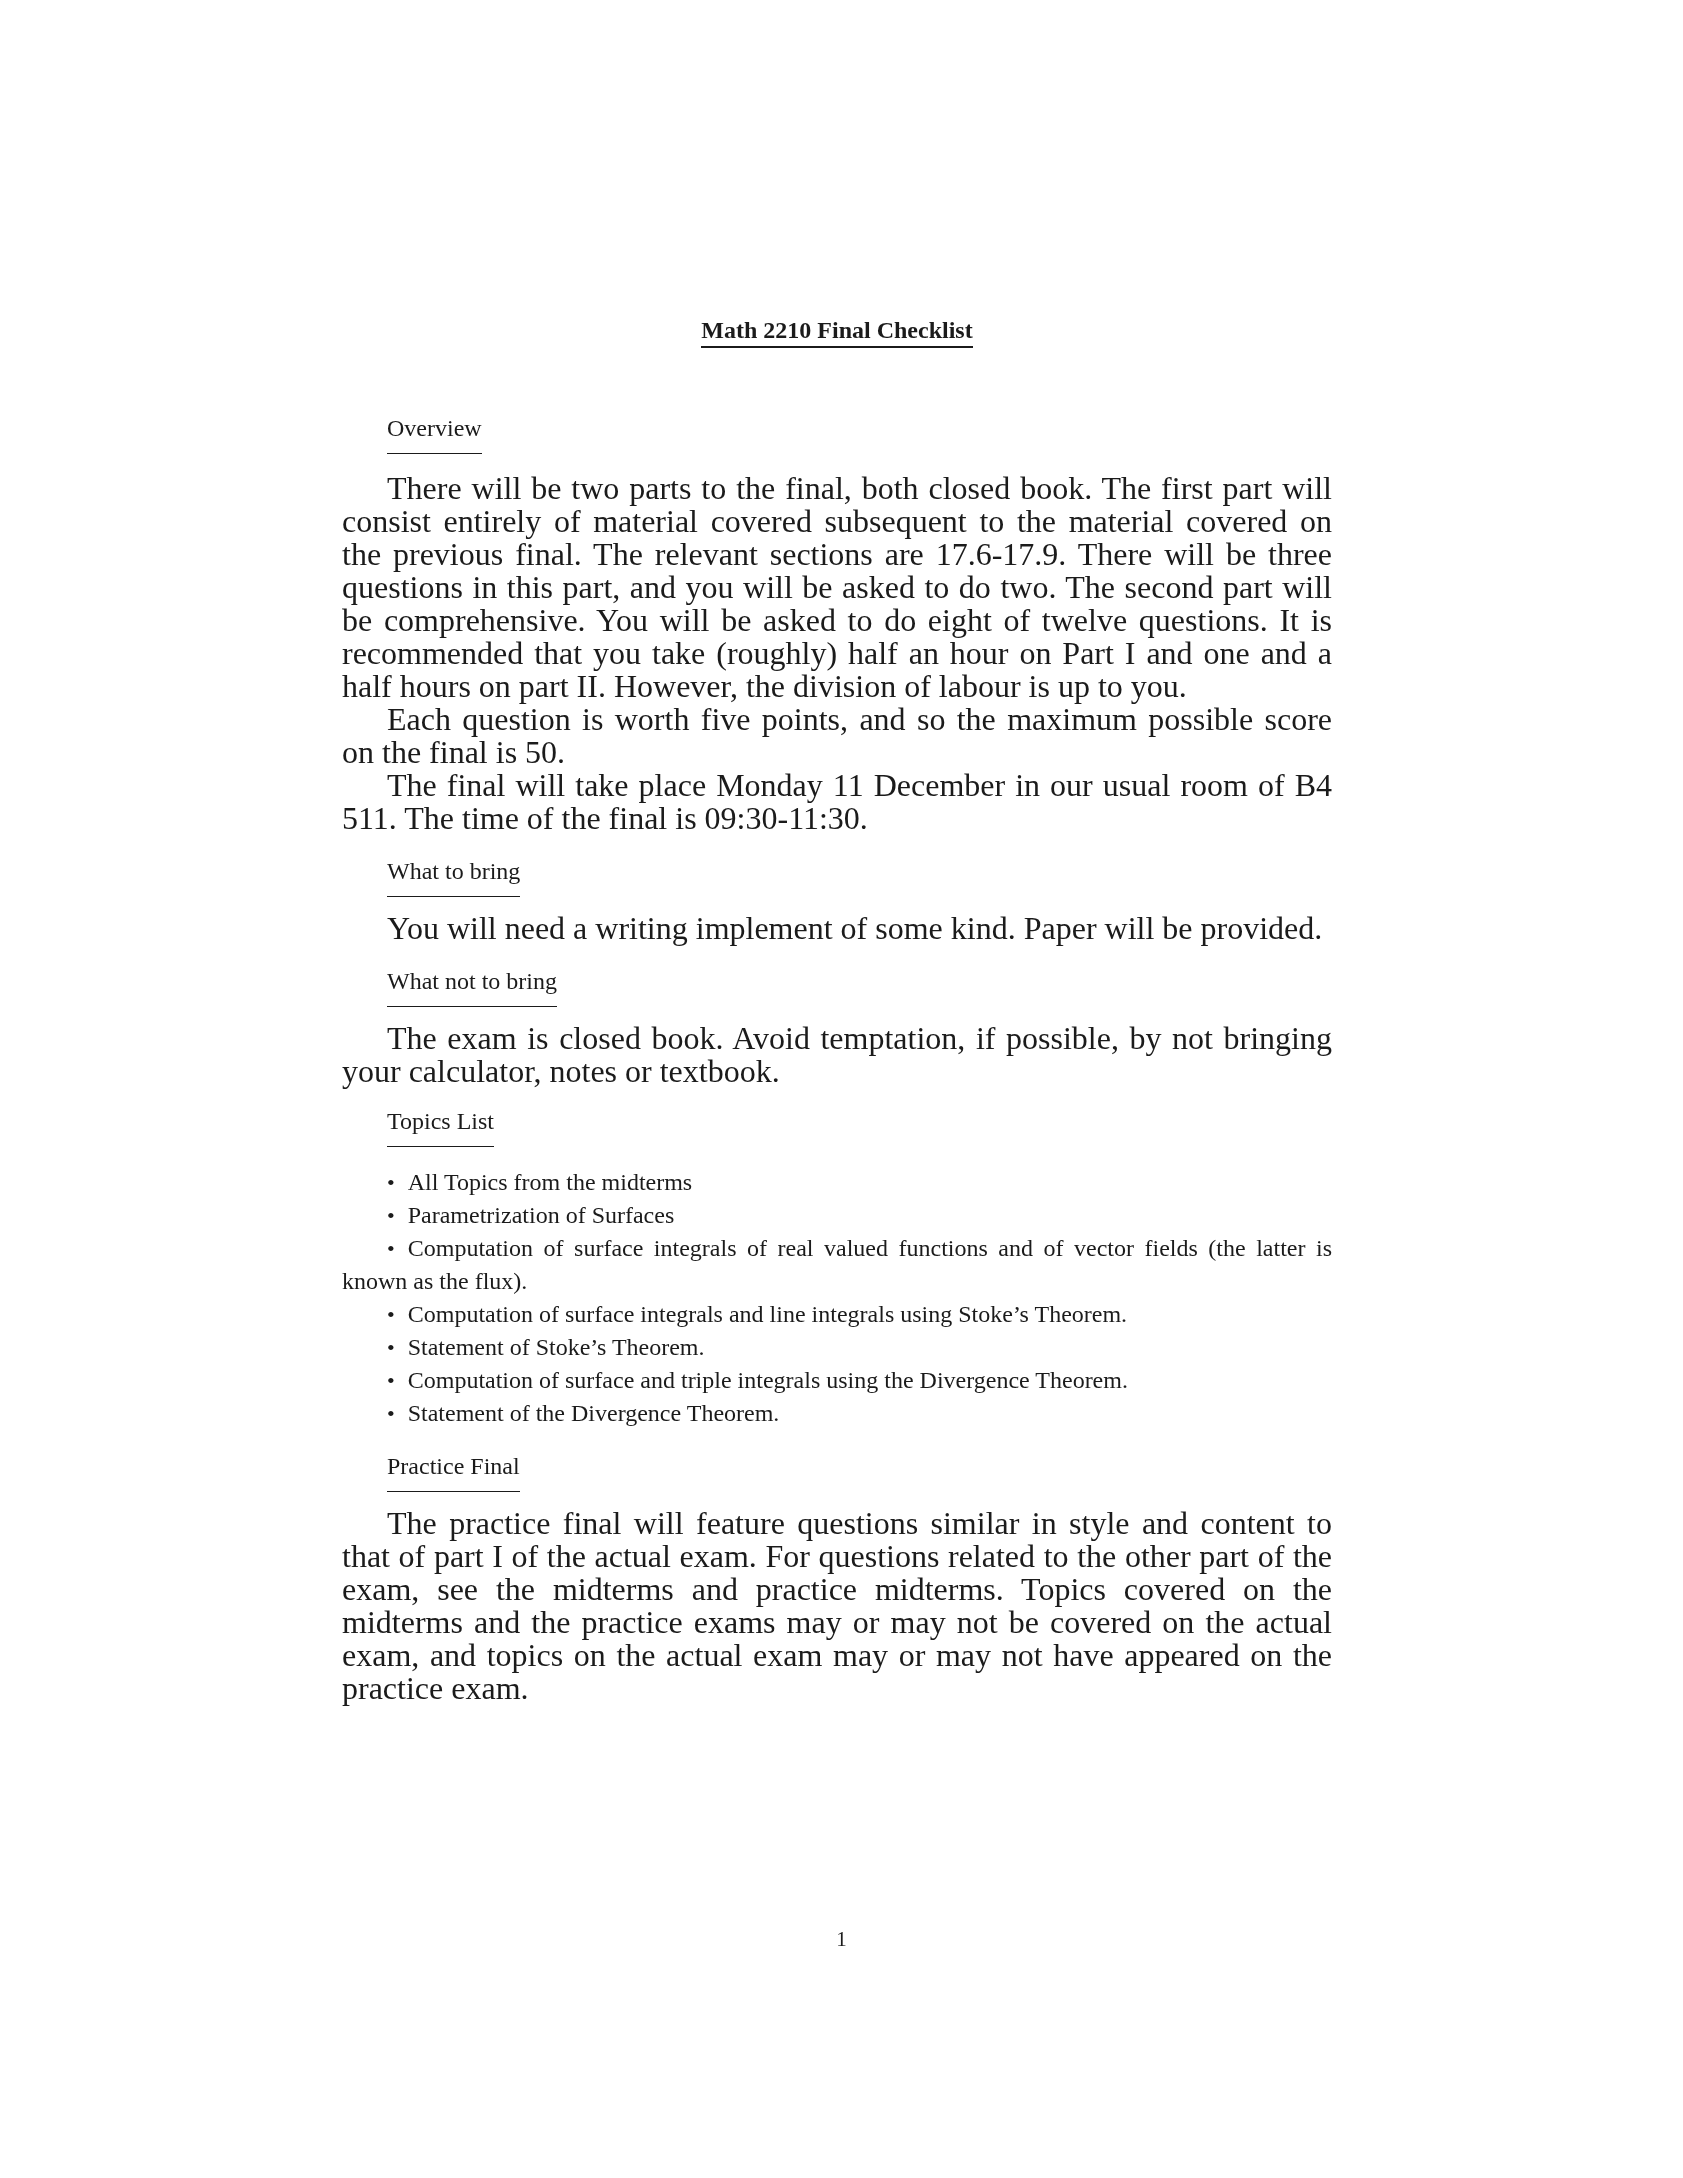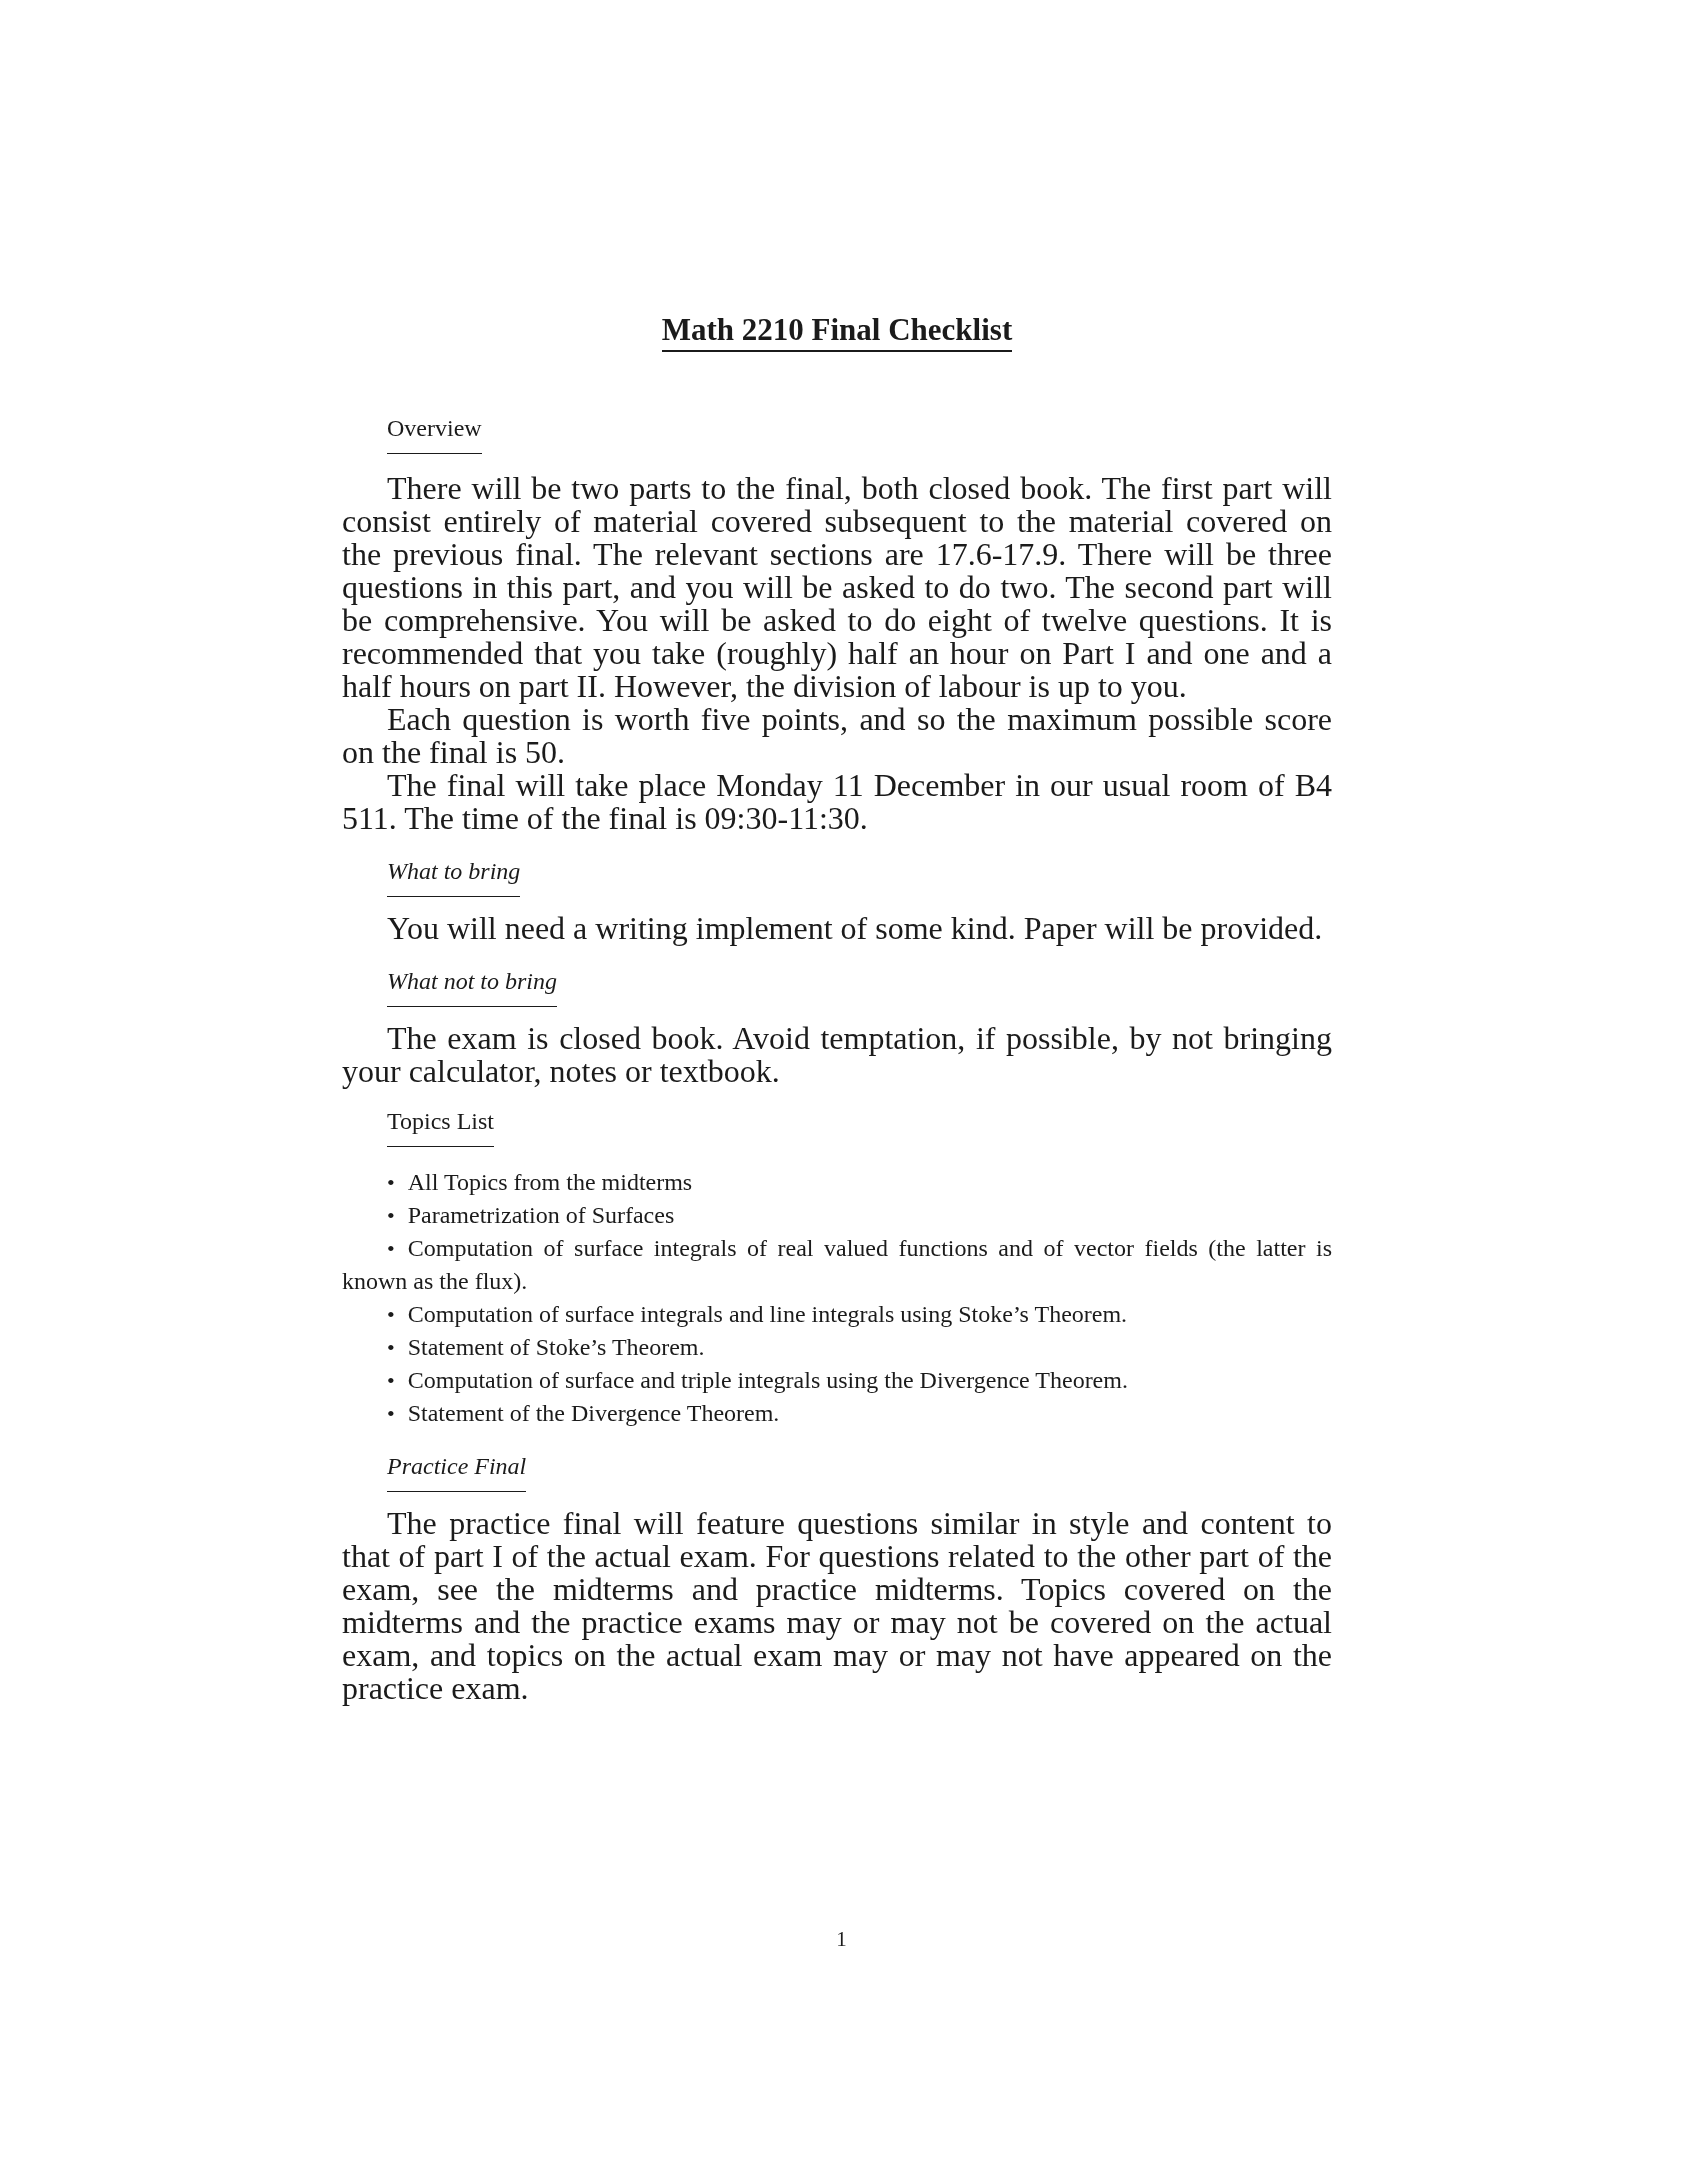--- a/index.html
+++ b/index.html
@@ -19,21 +19,21 @@
   .content {
     position: absolute;
     left: 342px;
     top: 0;
     width: 990px;
     padding-top: 310px;
   }
   .doc-title {
     margin: 0;
     text-align: center;
-    font-size: 31px;
+    font-size: 24px;
     font-weight: bold;
     line-height: 40px;
   }
   .underline {
     border-bottom: 2px solid #1b1b1b;
     padding-bottom: 3px;
   }
   .heading {
     margin: 0;
     font-size: 24px;
@@ -47,21 +47,21 @@
   }
   .para {
     margin: 0;
     font-size: 32px;
     line-height: 33px;
     text-align: justify;
     text-indent: 45px;
   }
   .h-overview   { margin-top: 62px; }
   .p-after-head { margin-top: 27px; }
-  .h-mid        { margin-top: 20px; font-style: italic; }
+  .h-mid        { margin-top: 20px; }
   .p-mid        { margin-top: 24px; }
   .h-topics     { margin-top: 17px; }
   .bullet-list  { margin-top: 28px; }
   .bullet-item {
     margin: 0;
     font-size: 24px;
     line-height: 33px;
     text-align: justify;
     text-indent: 45px; 
   }

